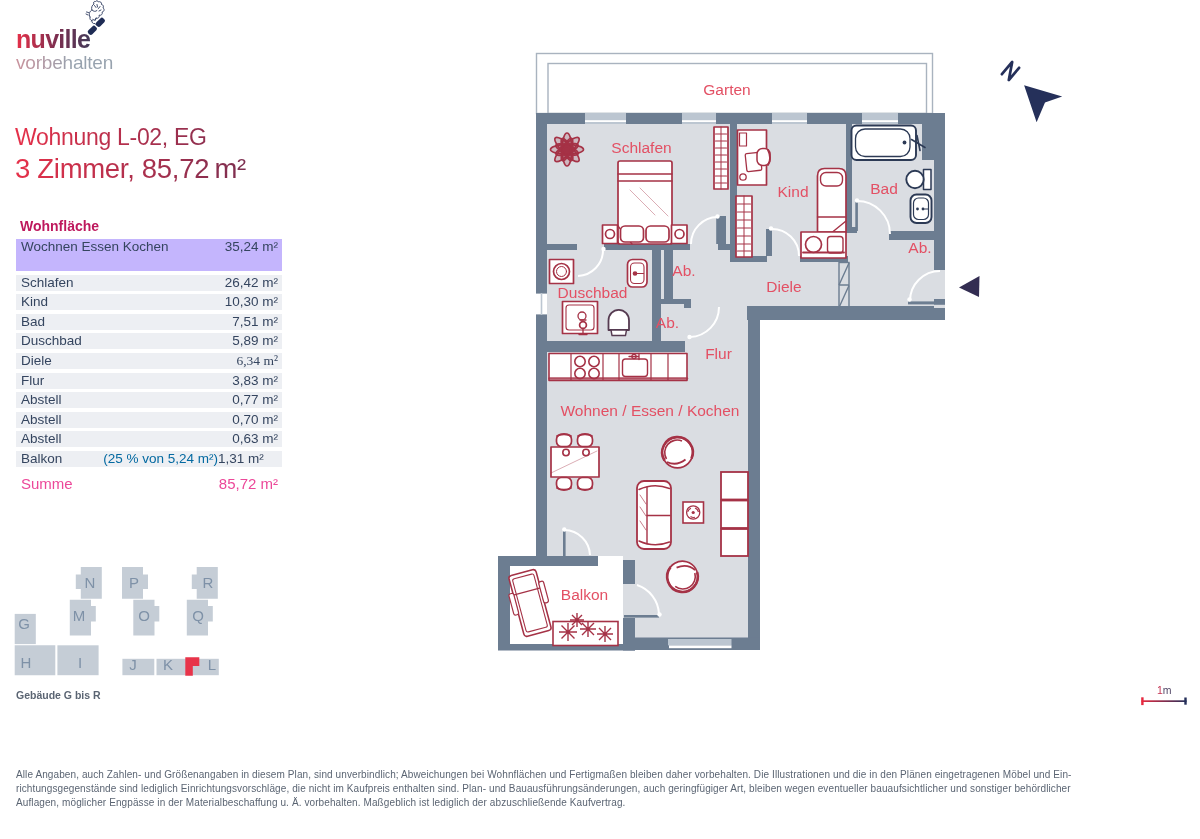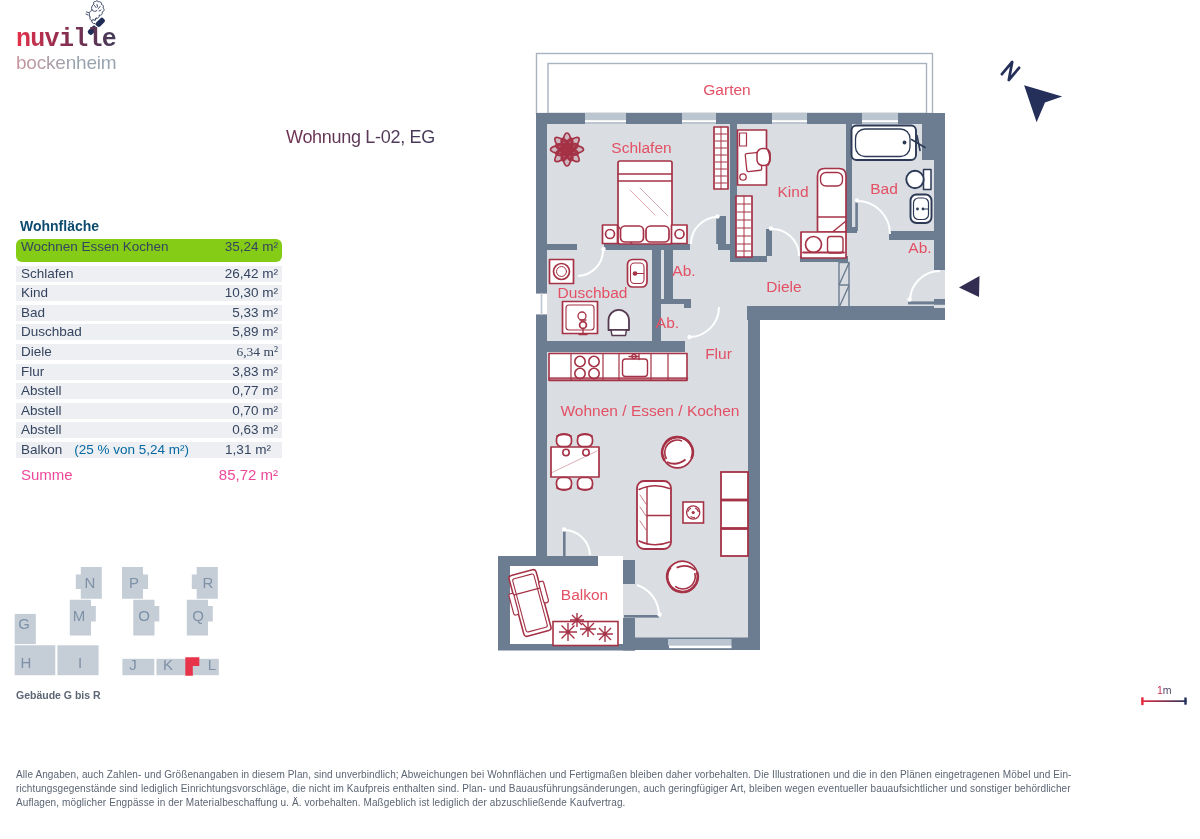--- a/index.html
+++ b/index.html
@@ -16,53 +16,54 @@
       <path d="M10,10 C11.5,11.5 13.5,12 15,10.5 M12.5,5.5 l1.5,2 M15,4.5 l0.5,2.5 M18,6.5 l-1.5,2 M19,10 l-2,1"></path>
       <path d="M8,17 C7.5,19 8.5,20.5 10,20.5 C9.5,22.5 11,24 13,23.5 C13.5,25 15.5,25.5 16.5,24"></path>
       <path d="M11,19.5 l-1.5,1.5 M14,18 l-1,2.5 M6,15 l-2,-1 M6.5,12.5 l-2,-0.5"></path>
     </g>
     <g fill="#1f2c55">
       <rect x="5.5" y="27.5" width="10" height="5.6" rx="2.2" transform="rotate(-45 10.5 30.5)"></rect>
       <rect x="13.5" y="19.5" width="10" height="5.6" rx="2.2" transform="rotate(-45 18.5 22.5)"></rect>
     </g>
   </svg>
 
-  <div class="abs grad" style="left:16px;top:25px;font-size:25px;font-weight:bold;letter-spacing:-0.7px;font-family:Liberation Mono, monospace;">nuville</div>
-
-  <div class="abs" style="left:16px;top:52px;font-size:19px;letter-spacing:-0.2px;background:linear-gradient(90deg,#c9929c,#97a2ae 58%);-webkit-background-clip:text;background-clip:text;color:transparent;">bockenheim</div>
+  <div class="abs grad" style="left:16px;top:25px;font-size:25px;font-weight:bold;letter-spacing:-0.7px;">nuville</div>
+
+  <div class="abs" style="left:16px;top:52px;font-size:19px;letter-spacing:-0.2px;background:linear-gradient(90deg,#c9929c,#97a2ae 58%);-webkit-background-clip:text;background-clip:text;color:transparent;">vorbehalten</div>
 </div>
 
 <div class="abs" style="left:15px;top:121px;width:420px;">
 
-  <div class="grad" style="font-size:18px;letter-spacing:-0.3px;line-height:32px;text-align:right;">Wohnung L-02, EG</div>
-
+  <div class="grad" style="font-size:23px;letter-spacing:-0.3px;line-height:32px;">Wohnung L-02, EG</div>
+
+  <div class="grad" style="font-size:27.5px;letter-spacing:-0.3px;line-height:32px;">3 Zimmer, 85,72 m²</div>
 </div>
 
-<div class="abs" style="left:20px;top:217.5px;font-size:14px;font-weight:bold;color:#0c4a6e;">Wohnfläche</div>
+<div class="abs" style="left:20px;top:217.5px;font-size:14px;font-weight:bold;color:#be185d;">Wohnfläche</div>
 <div class="abs" style="left:16px;top:239px;width:266px;">
   <div style="font-size:13.5px;color:#35455f;">
 
-    <div style="display:flex;background:#84cc16;height:23px;line-height:16px;margin-bottom:3.6px;padding:0 4px 0 5px;border-radius:6px;">
+    <div style="display:flex;background:#c4b5fd;height:32px;line-height:16px;margin-bottom:3.6px;padding:0 4px 0 5px;">
           <span>Wochnen Essen Kochen</span>
           <span style="margin-left:auto;text-align:right;">35,24 m²</span>
         </div>
 
     <div style="display:flex;background:#edeff3;height:16px;line-height:16px;margin-bottom:3.6px;padding:0 4px 0 5px;">
           <span>Schlafen</span>
           <span style="margin-left:auto;">26,42 m²</span>
         </div>
 
     <div style="display:flex;background:#edeff3;height:16px;line-height:16px;margin-bottom:3.6px;padding:0 4px 0 5px;">
           <span>Kind</span>
           <span style="margin-left:auto;">10,30 m²</span>
         </div>
 
     <div style="display:flex;background:#edeff3;height:16px;line-height:16px;margin-bottom:3.6px;padding:0 4px 0 5px;">
           <span>Bad</span>
-          <span style="margin-left:auto;">5,33 m²</span>
+          <span style="margin-left:auto;">7,51 m²</span>
         </div>
 
     <div style="display:flex;background:#edeff3;height:16px;line-height:16px;margin-bottom:3.6px;padding:0 4px 0 5px;">
           <span>Duschbad</span>
           <span style="margin-left:auto;">5,89 m²</span>
         </div>
 
     <div style="display:flex;background:#edeff3;height:16px;line-height:16px;margin-bottom:3.6px;padding:0 4px 0 5px;">
           <span>Diele</span>
           <span style="margin-left:auto;font-family:Liberation Serif, serif;">6,34 m²</span>
@@ -84,21 +85,21 @@
         </div>
 
     <div style="display:flex;background:#edeff3;height:16px;line-height:16px;margin-bottom:3.6px;padding:0 4px 0 5px;">
           <span>Abstell</span>
           <span style="margin-left:auto;">0,63 m²</span>
         </div>
 
     <div style="display:flex;background:#edeff3;height:16px;line-height:16px;margin-bottom:3.6px;padding:0 4px 0 5px;">
           <span>Balkon</span>
           <span style="margin-left:auto;color:#0369a1;">(25 % von 5,24 m²)</span>
-          <span style="width:60px;text-align:center;margin-left:29px;">1,31 m²</span>
+          <span style="width:60px;text-align:left;">1,31 m²</span>
         </div>
   </div>
 
   <div style="display:flex;font-size:15px;font-weight:normal;color:#ec4899;margin-top:8px;padding:0 4px 0 5px;">
         <span>Summe</span>
         <span style="margin-left:auto;">85,72 m²</span>
       </div>
 </div>
 
 <svg class="abs" style="left:0;top:550px;" width="240" height="135" viewBox="0 550 240 135">

